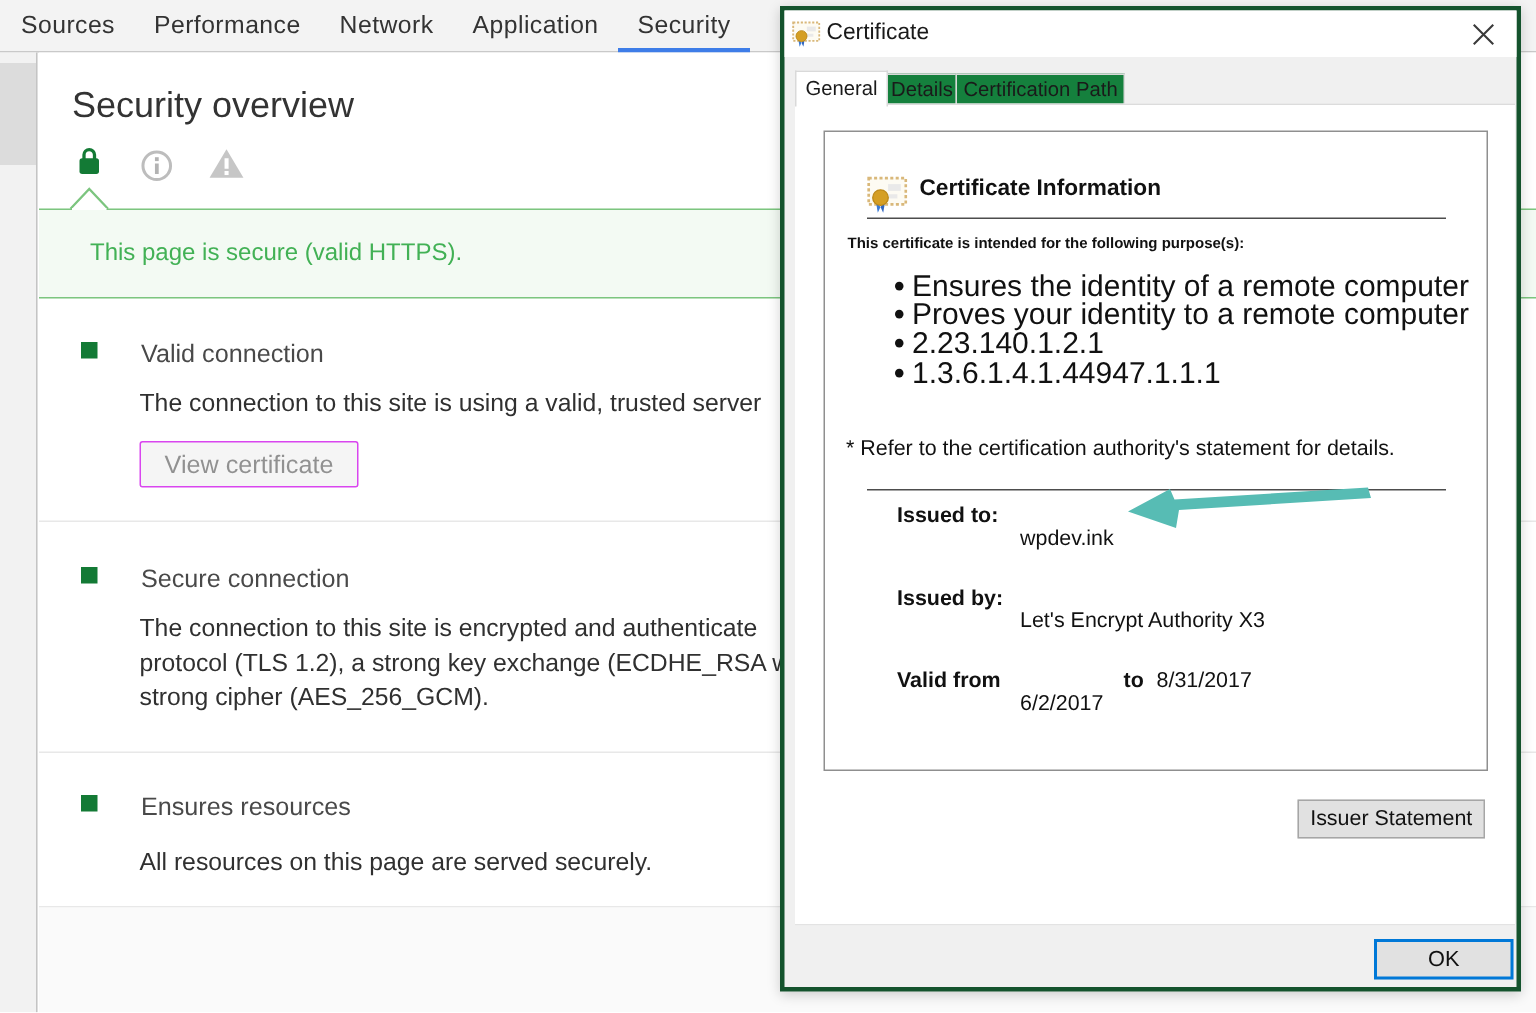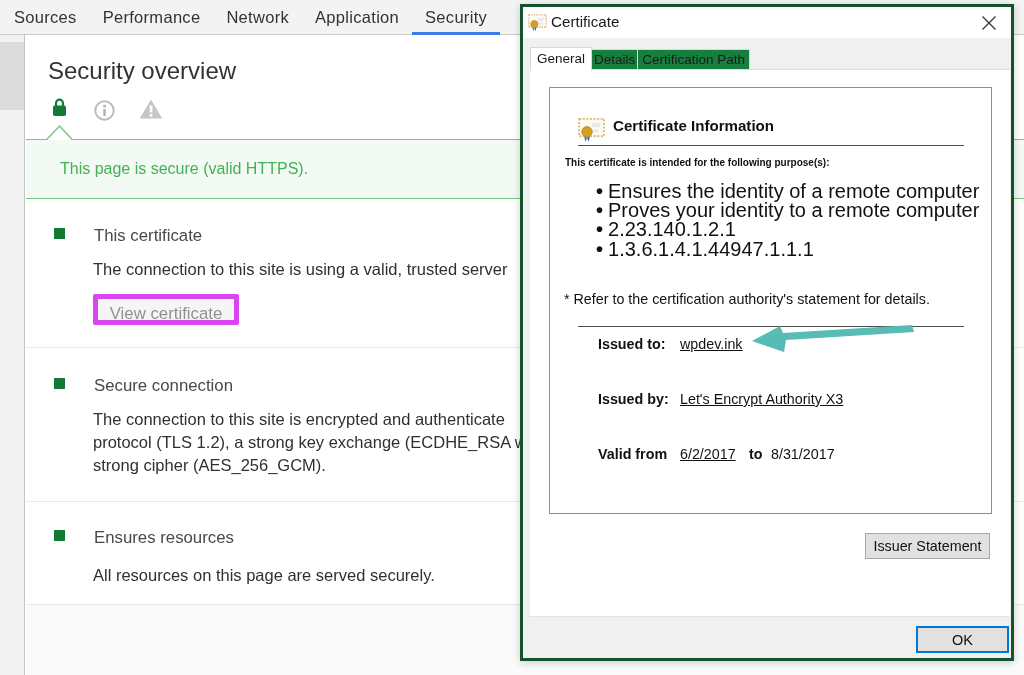--- a/index.html
+++ b/index.html
@@ -30,21 +30,21 @@
     background:#f3faf3; border-top:1.5px solid #7cc57f; border-bottom:1.5px solid #7cc57f; }
   .banner-text { position:absolute; left:34px; top:20px; font-size:16px; color:#42b155; }
 
   .divider { position:absolute; left:26px; right:0; height:1px; background:#e8e8e8; }
 
   .sq-bullet { position:absolute; width:11px; height:11px; background:#137a35; }
   .row-title { position:absolute; font-size:16.8px; color:#494949; white-space:nowrap; }
   .row-body  { position:absolute; font-size:16.5px; color:#303030; white-space:nowrap; line-height:23px; }
 
   .viewcert-btn { position:absolute; left:93px; top:294px; width:146px; height:31px;
-    background:#f5f5f5; border:5px solid #d946ef; border-radius:2px;
+    background:#f5f5f5; border:1px solid #d946ef; border-radius:2px;
     font-size:16.8px; color:#919191; text-align:center; line-height:29px; cursor:default; }
 
   .dt-footer { position:absolute; left:26px; right:0; top:605px; bottom:0; background:#fafafa; }
 
   
   .dlg { position:absolute; left:520px; top:4px; width:494px; height:657px;
     background:#f0f0f0; border:3px solid #14532d; box-shadow:0 2px 8px rgba(0,0,0,0.18); }
   .dlg-titlebar { position:absolute; left:0; top:0; right:0; height:31px; background:#fff; }
   .dlg-title { position:absolute; left:28px; top:6px; font-size:15.2px; color:#1a1a1a; }
   .dlg-cert-icon-s { position:absolute; left:5px; top:6px; width:19px; height:19px; }
@@ -67,21 +67,21 @@
   .info-heading { position:absolute; left:63px; top:29px; font-size:15.1px; font-weight:bold; color:#111; }
   .box-hr { position:absolute; left:28px; width:386px; height:1px; background:#4d4d4d; }
   .purpose-heading { position:absolute; left:15px; top:69px; font-size:10px; font-weight:bold; color:#111; white-space:nowrap; }
   .purposes { position:absolute; left:46px; top:94px; list-style:none; }
   .purposes li { font-size:20px; color:#111; line-height:19.2px; white-space:nowrap; }
   .purposes li .dot { font-weight:bold; margin-right:5px; }
   .refer-note { position:absolute; left:14px; top:203px; font-size:14.3px; color:#111; white-space:nowrap; }
 
   .fld-row { position:absolute; left:48px; height:20px; font-size:14.3px; color:#111; white-space:nowrap; }
   .fld-label { position:absolute; left:0; top:0; font-weight:bold; }
-  .fld-val-1 { position:absolute; left:82px; top:0;text-decoration:underline; }
+  .fld-val-1 { position:absolute; left:82px; top:15px; }
   .fld-val-2 { position:absolute; left:151px; top:0; font-weight:bold; }
   .fld-val-3 { position:absolute; left:173px; top:0; }
 
   .issuer-btn { position:absolute; left:335px; top:463px; width:125px; height:26px;
     background:#e1e1e1; border:1px solid #a6a6a6; font-size:14.3px; color:#111;
     text-align:center; line-height:24px; cursor:default; }
 
   .ok-btn { position:absolute; left:393px; top:619px; width:93px; height:27px;
     background:#e1e1e1; border:2px solid #0078d7; font-size:14.5px; color:#111;
     text-align:center; line-height:24px; z-index:2; cursor:default; }
@@ -126,21 +126,21 @@
 
   <div class="banner">
     <div class="banner-text">This page is secure (valid HTTPS).</div>
   </div>
   <svg class="abs" style="left:46px; top:124px;" width="27" height="16" viewBox="0 0 27 16">
     <path d="M1 15.2 L13.5 2 L26 15.2" fill="#fff" stroke="#7cc57f" stroke-width="1.5"></path>
     <rect x="2" y="14.7" width="23" height="1.5" fill="#fff"></rect>
   </svg>
 
   <div class="sq-bullet" style="left:54px; top:228px;"></div>
-  <div class="row-title" style="left:94px; top:226px;">This certificate</div>
+  <div class="row-title" style="left:94px; top:226px;">Valid connection</div>
   <div class="row-body" style="left:93px; top:258px;">The connection to this site is using a valid, trusted server</div>
   <div class="viewcert-btn">View certificate</div>
 
   <div class="divider" style="top:347px;"></div>
 
   <div class="sq-bullet" style="left:54px; top:378px;"></div>
   <div class="row-title" style="left:94px; top:376px;">Secure connection</div>
   <div class="row-body" style="left:93px; top:408px;">
     <div>The connection to this site is encrypted and authenticate</div>
     <div>protocol (TLS 1.2), a strong key exchange (ECDHE_RSA w</div>

